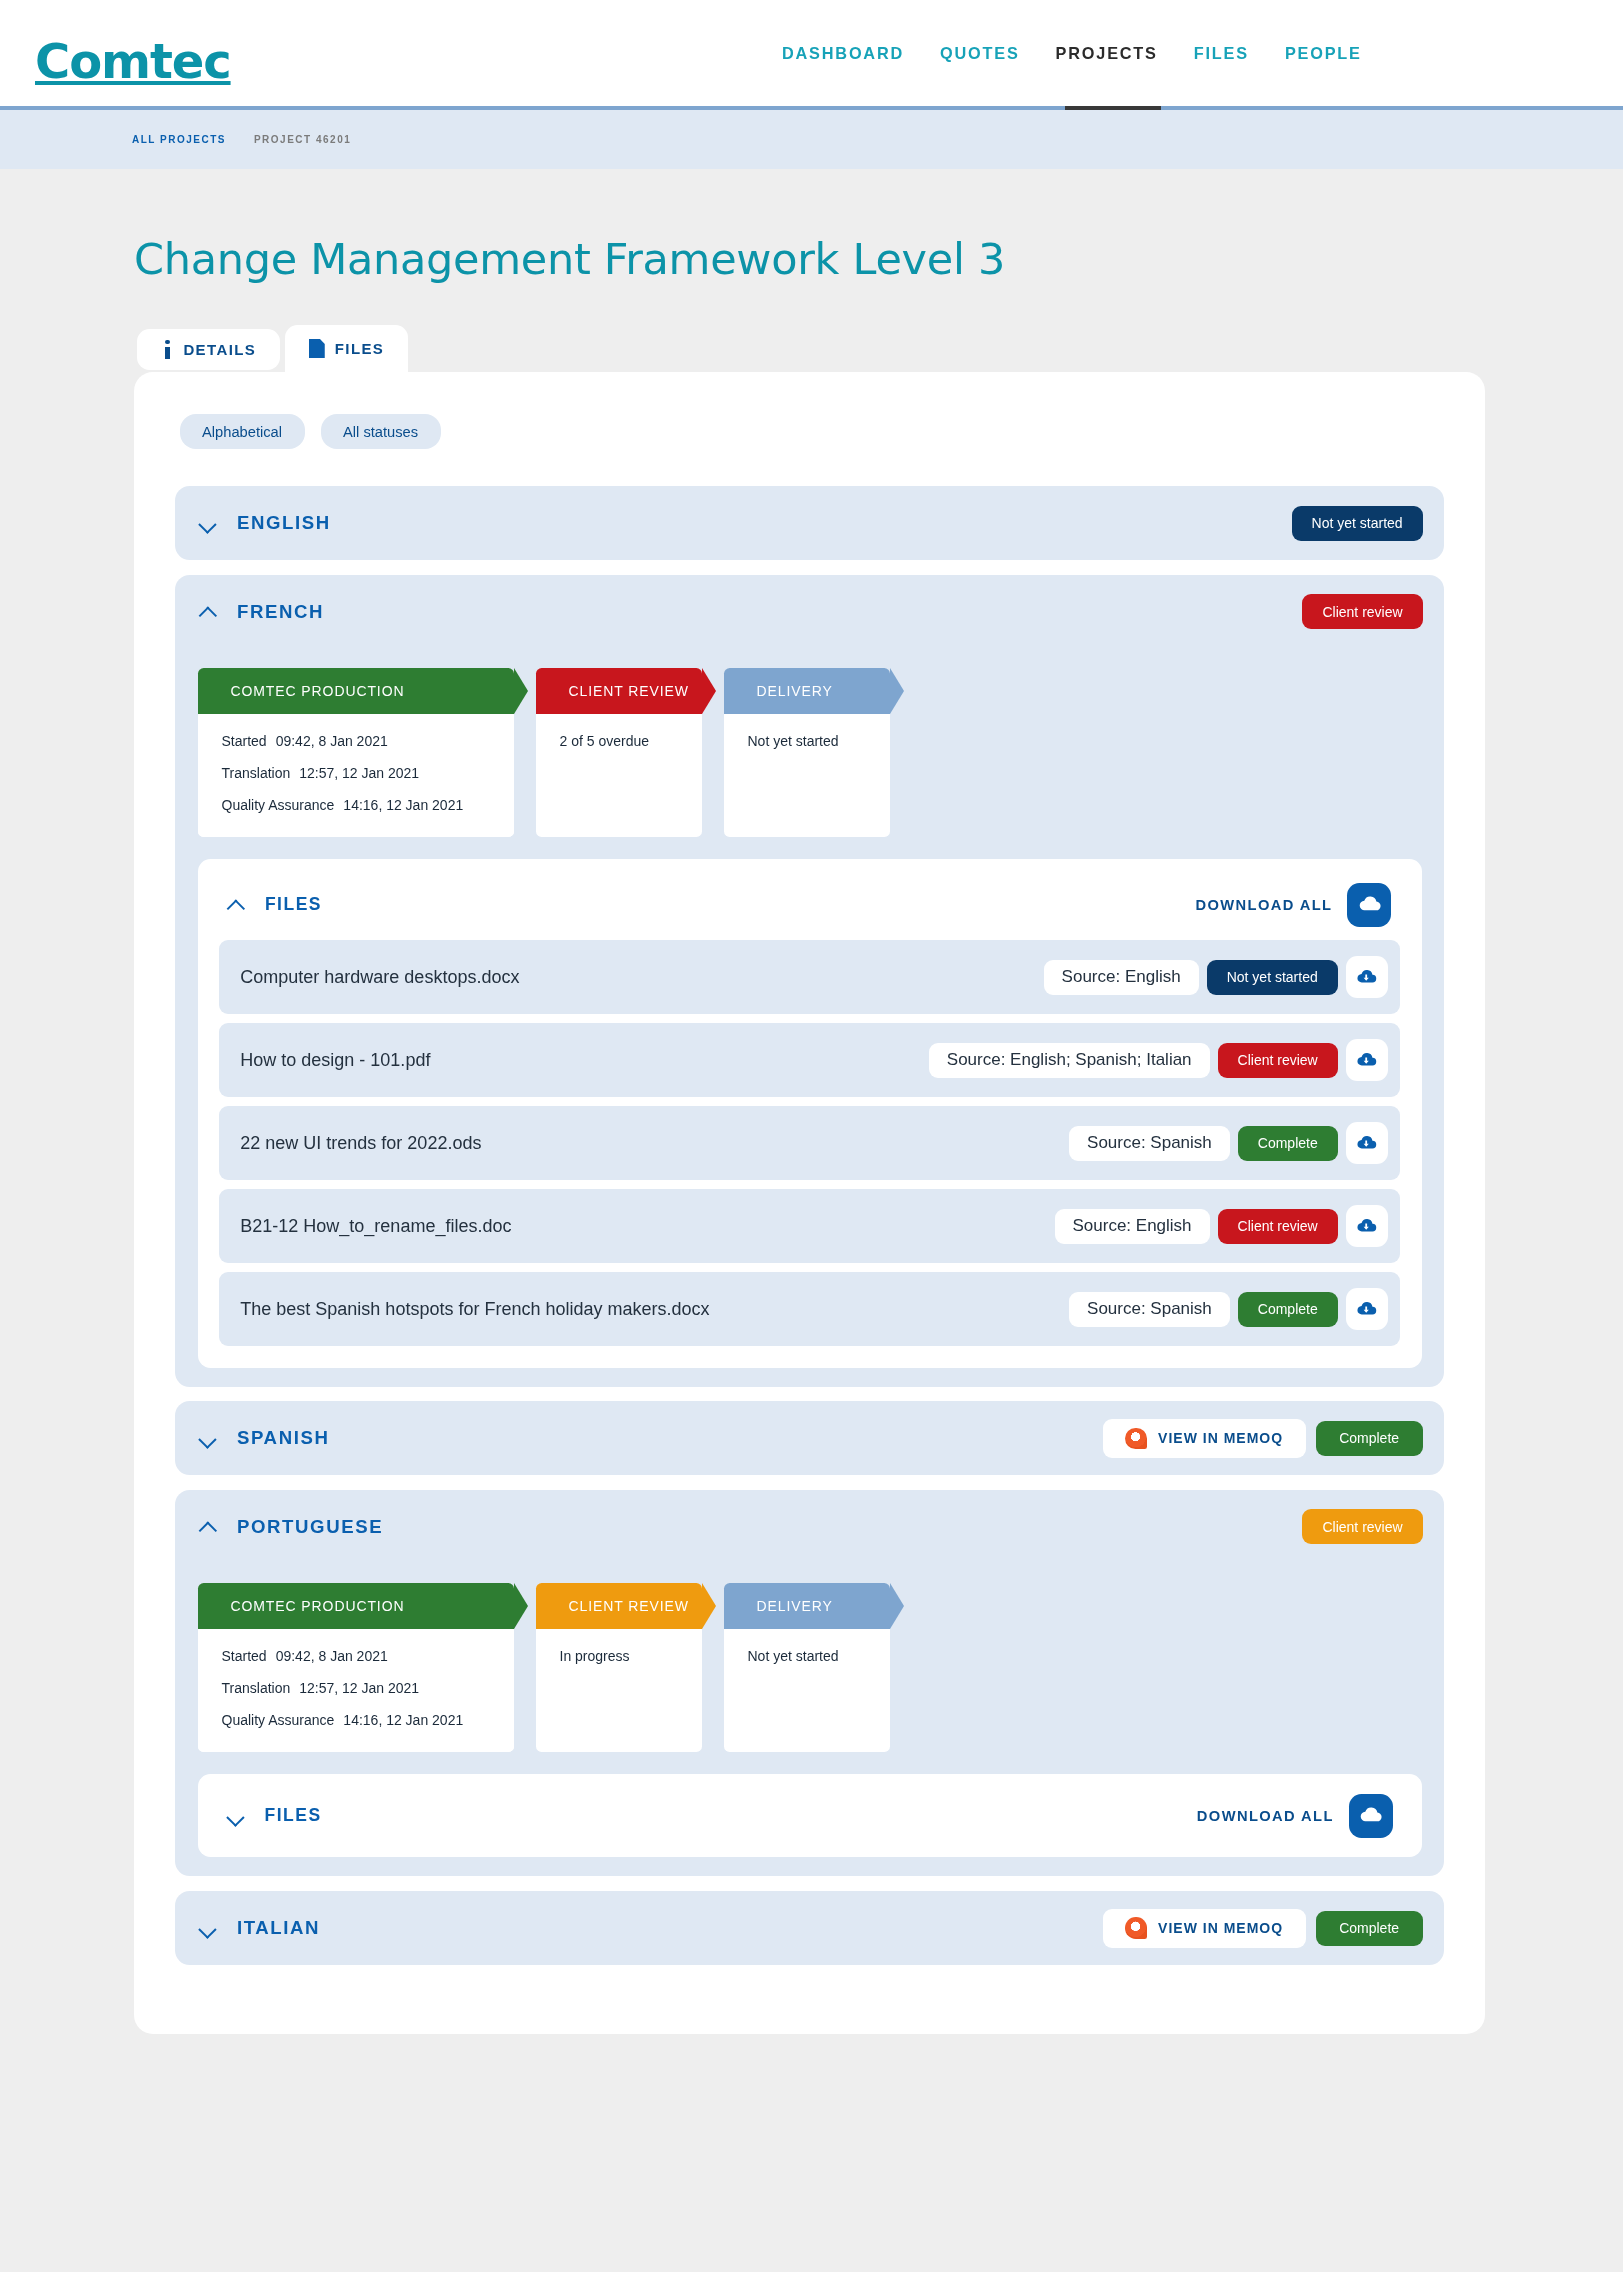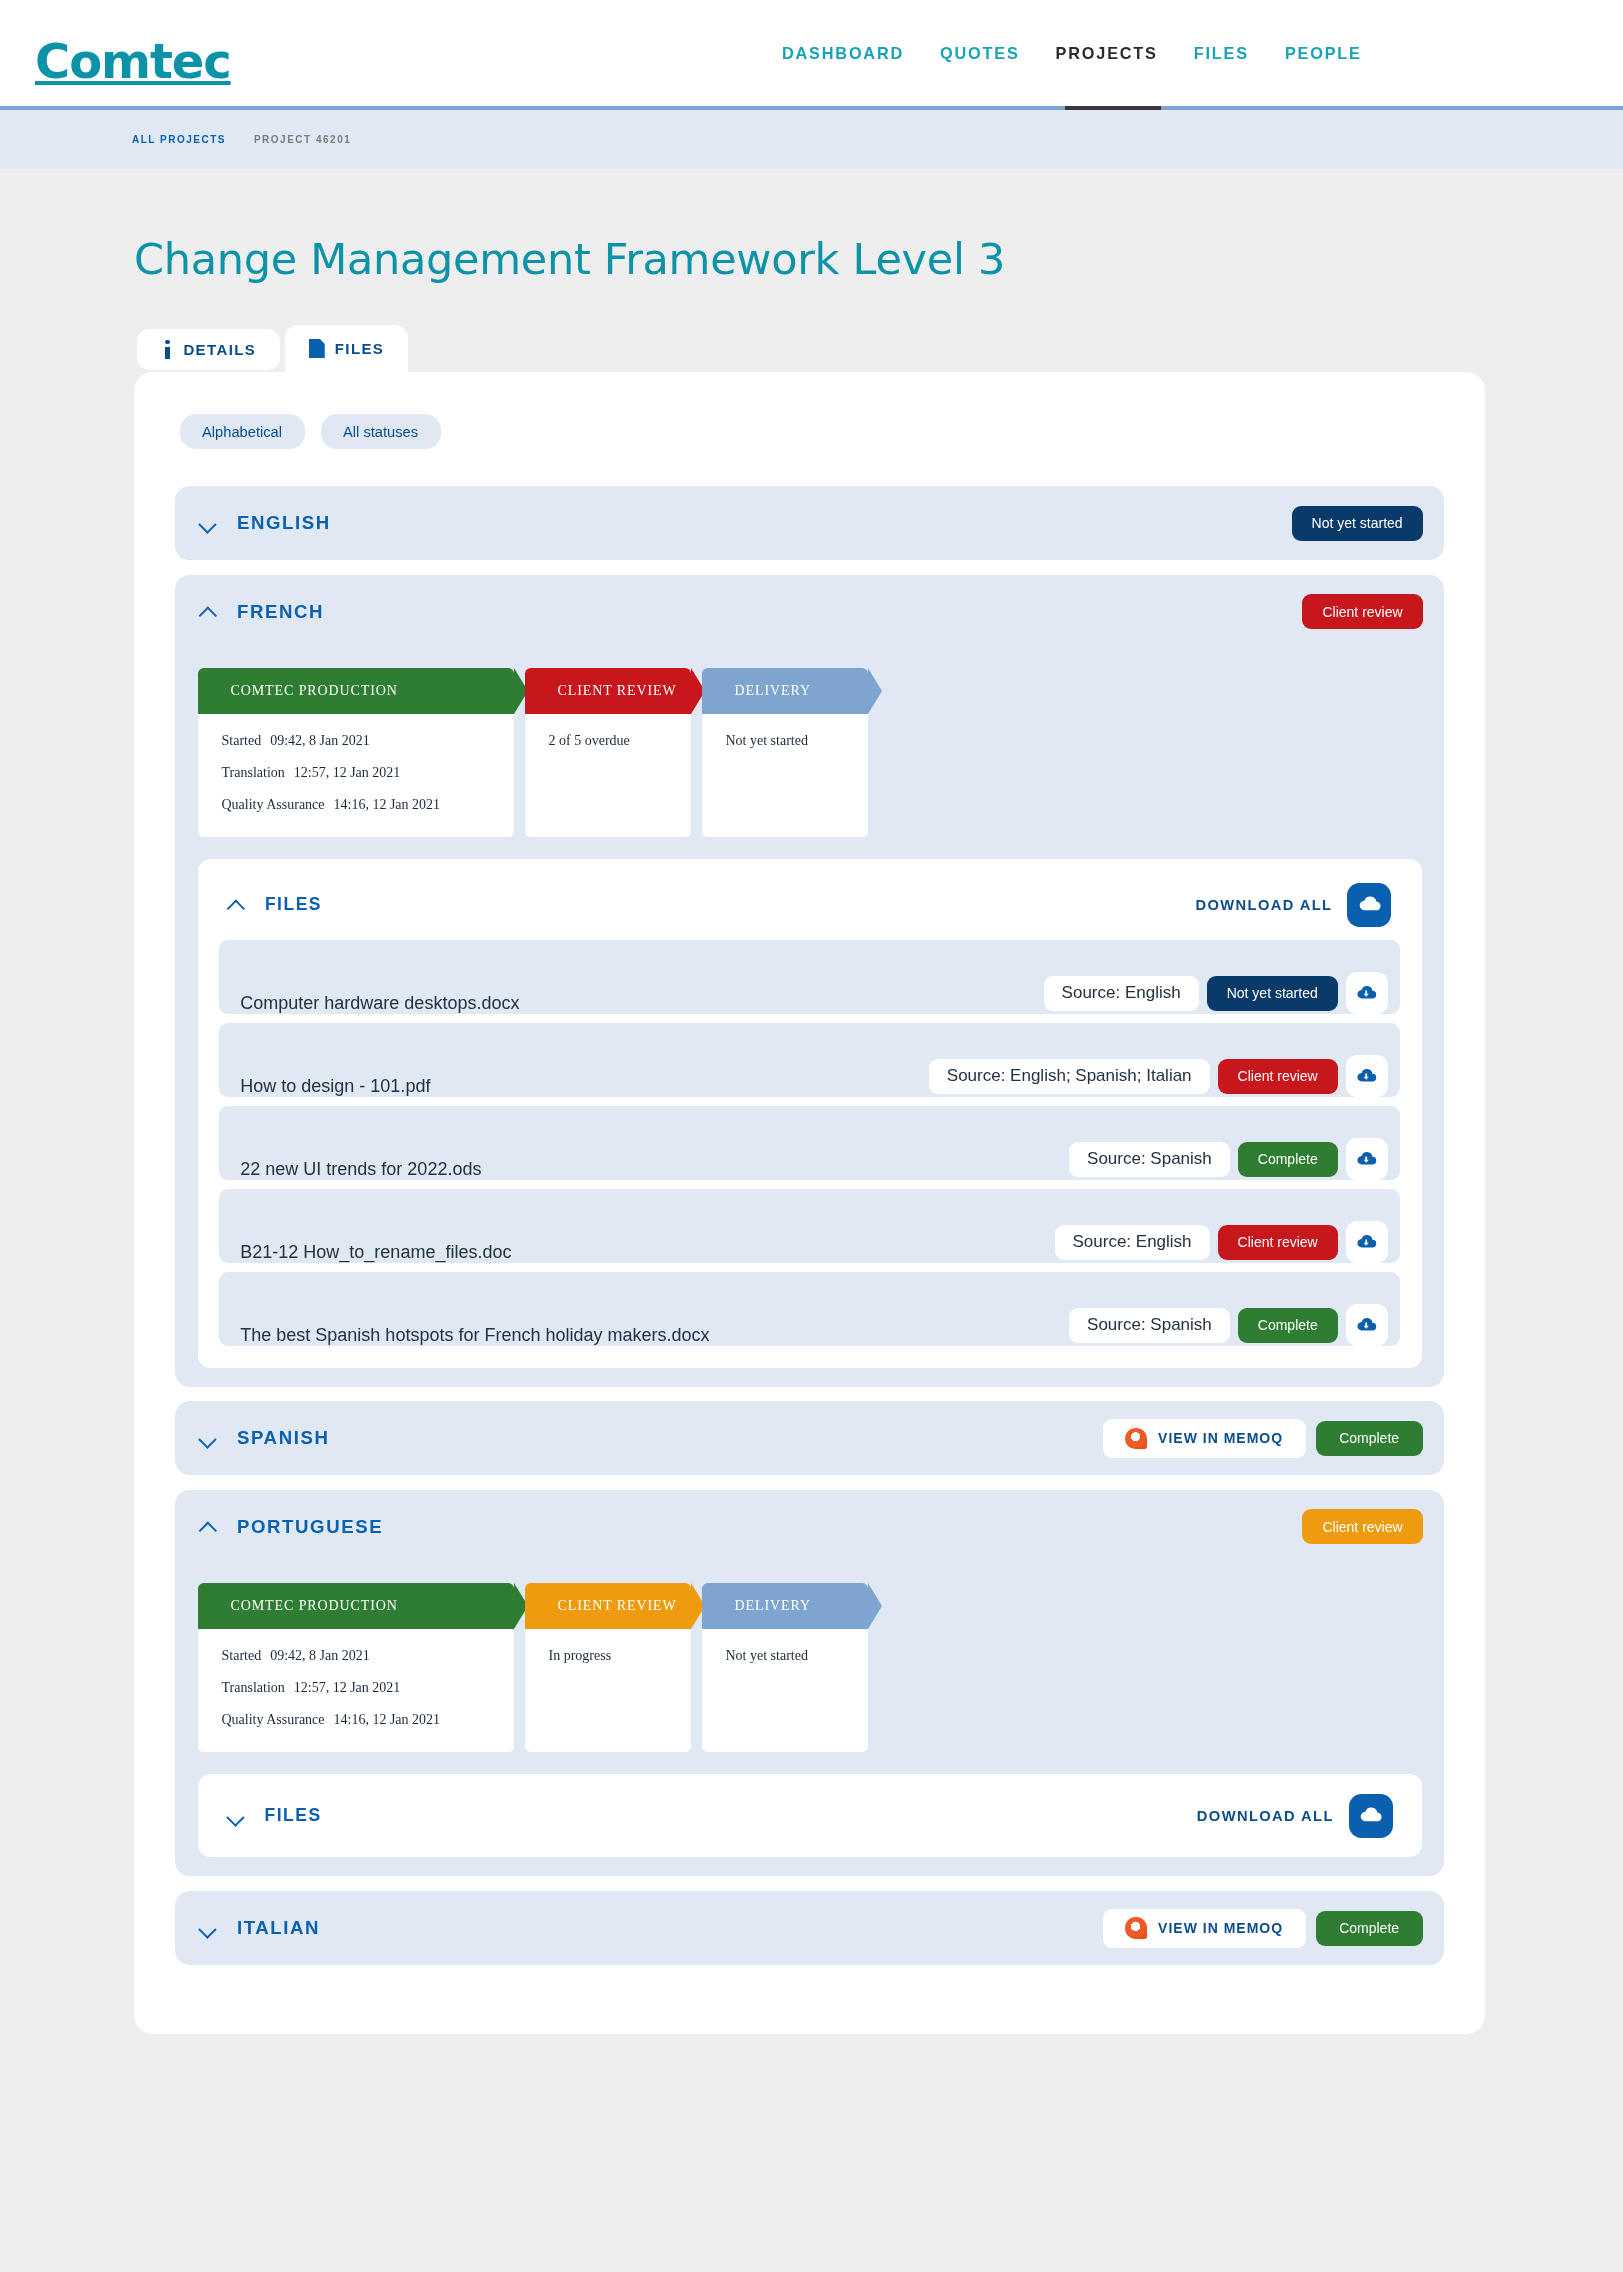--- a/index.html
+++ b/index.html
@@ -239,23 +239,22 @@
     width: 21.4px; height: 21.4px;
     border-radius: 50% 50% 2.3px 50%;
     background: radial-gradient(circle at 48% 42%, #ffffff 0 27%, #f05a28 28% 62%, #e8521f 63% 100%);
     flex: 0 0 auto;
     transform: rotate(0deg);
   }
 
   
   .stages {
     display: flex;
-    gap: 11px;
+    gap: 22px;
     margin: 19px 0 0 22.5px;
-    font-family: Liberation Serif, serif;
   }
   .stage {
     background: #ffffff;
     border-radius: 5.6px;
     overflow: visible;
     position: relative;
   }
   .stage.w1 { width: 316px; }
   .stage.w2 { width: 166px; }
   .stage.w3 { width: 166px; }
@@ -330,21 +329,21 @@
     width: 42px; height: 42px;
     border-radius: 11.3px;
     background: #ffffff;
     display: flex; align-items: center; justify-content: center;
     flex: 0 0 auto;
   }
   .filerow {
     background: #dfe8f3;
     border-radius: 9px;
     height: 74px;
-    display: flex; align-items: flex-end;
+    display: flex; align-items: center;
     padding: 0 12.4px 0 21.4px;
     margin-top: 9px;
   }
   .filerow:first-of-type { margin-top: 2.3px; }
   .filename {
     font-size: 18px;
     color: #24313f;
     white-space: nowrap;
   }
   .filemeta {

